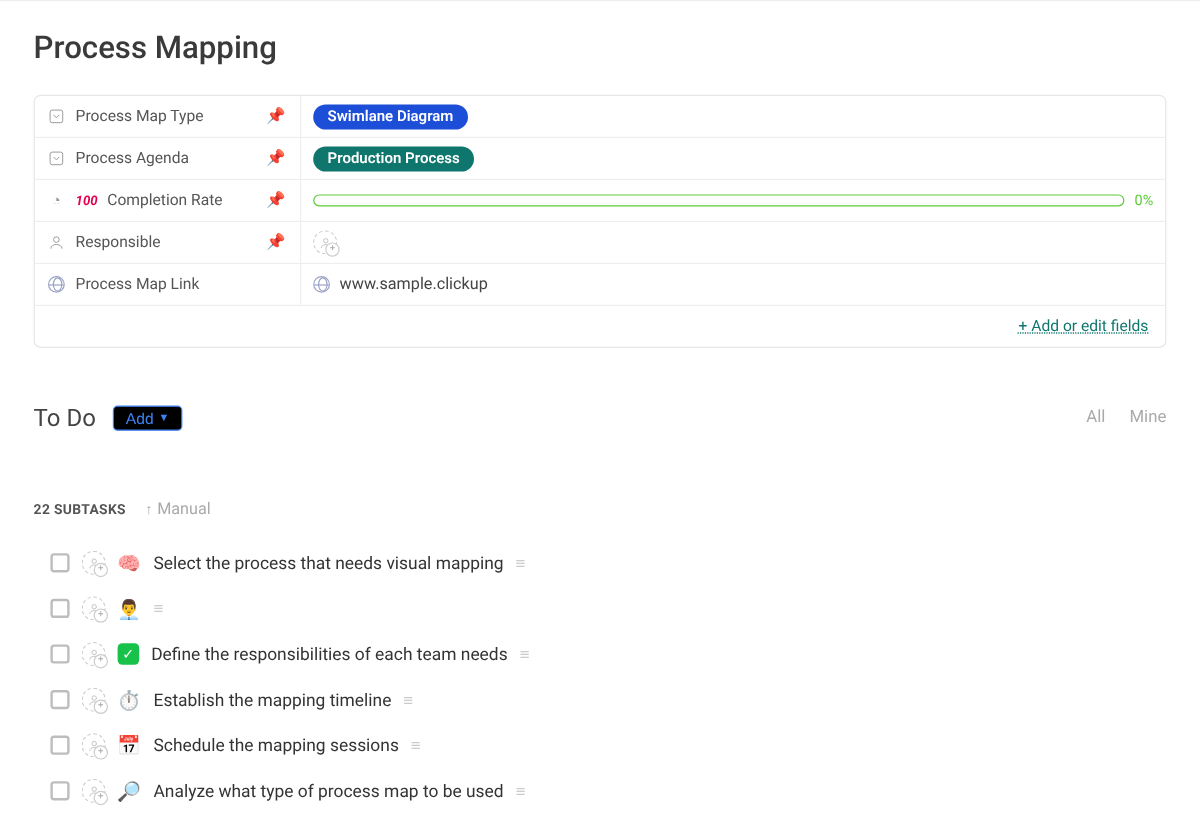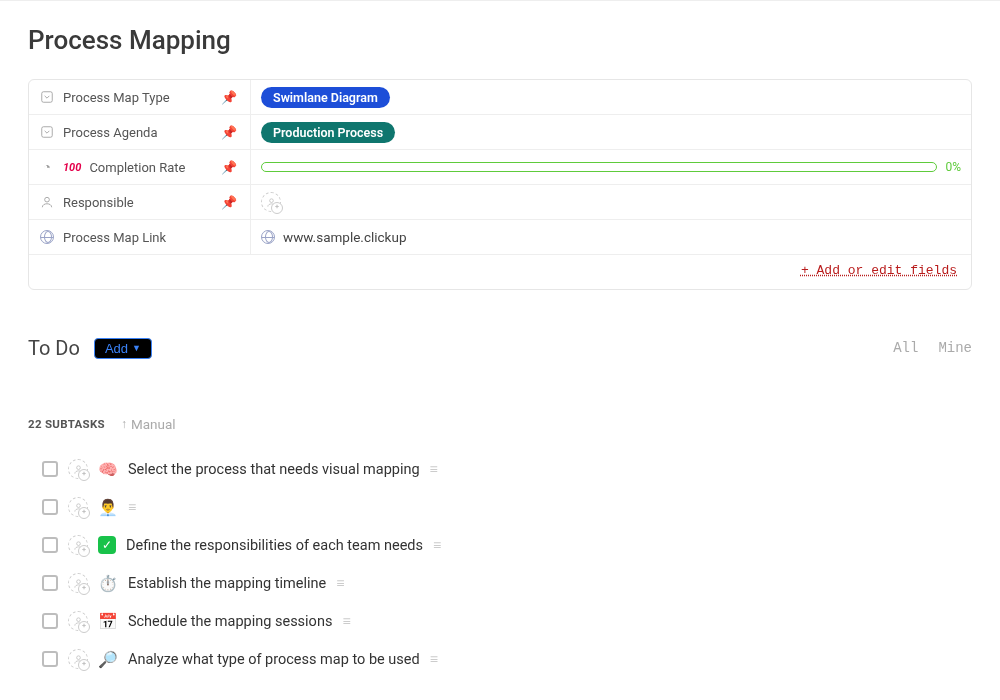--- a/index.html
+++ b/index.html
@@ -24,21 +24,21 @@
     margin-bottom: 24px;
     margin-top: 6px;
   }
   .fields-box {
     border: 1px solid #e6e6e6;
     border-radius: 6px;
     overflow: hidden;
   }
   .field-row {
     display: flex;
-    align-items: flex-start;
+    align-items: center;
     border-bottom: 1px solid #eee;
     min-height: 34px;
   }
   .field-row:last-child { border-bottom: none; }
   .field-label-cell {
     width: 222px;
     display: flex;
     align-items: center;
     padding: 6px 10px;
     border-right: 1px solid #eee;
@@ -141,25 +141,24 @@
     margin-left:-3px;
     border:1px solid #9aa3c7;
     border-radius:50%;
   }
   .link-text { color:#444; font-size:13.5px;}
   .fields-footer{
     display:flex; justify-content:flex-end;
     padding:8px 14px;
   }
   .add-fields{
-    color:#b91c1c;
+    color:#0f766e;
     font-size:13px;
     text-decoration: underline dotted;
     cursor:pointer;
-    font-family:Liberation Mono, monospace;
   }
 
   .section-head {
     display:flex;
     align-items:center;
     margin-top: 46px;
     gap: 14px;
   }
   .section-title{
     font-size: 20px;
@@ -179,21 +178,21 @@
     cursor:pointer;
   }
   .add-btn .caret{ font-size:9px; }
   .section-filters{
     margin-left:auto;
     display:flex;
     gap:20px;
     color:#aaa;
     font-size:14px;
   }
-  .section-filters span{ cursor:pointer;font-family:Liberation Mono, monospace; }
+  .section-filters span{ cursor:pointer; }
   .subtasks-meta{
     display:flex;
     align-items:center;
     gap:16px;
     margin-top: 56px;
     margin-bottom: 18px;
   }
   .subtasks-count{
     font-size:11.5px;
     font-weight:700;

